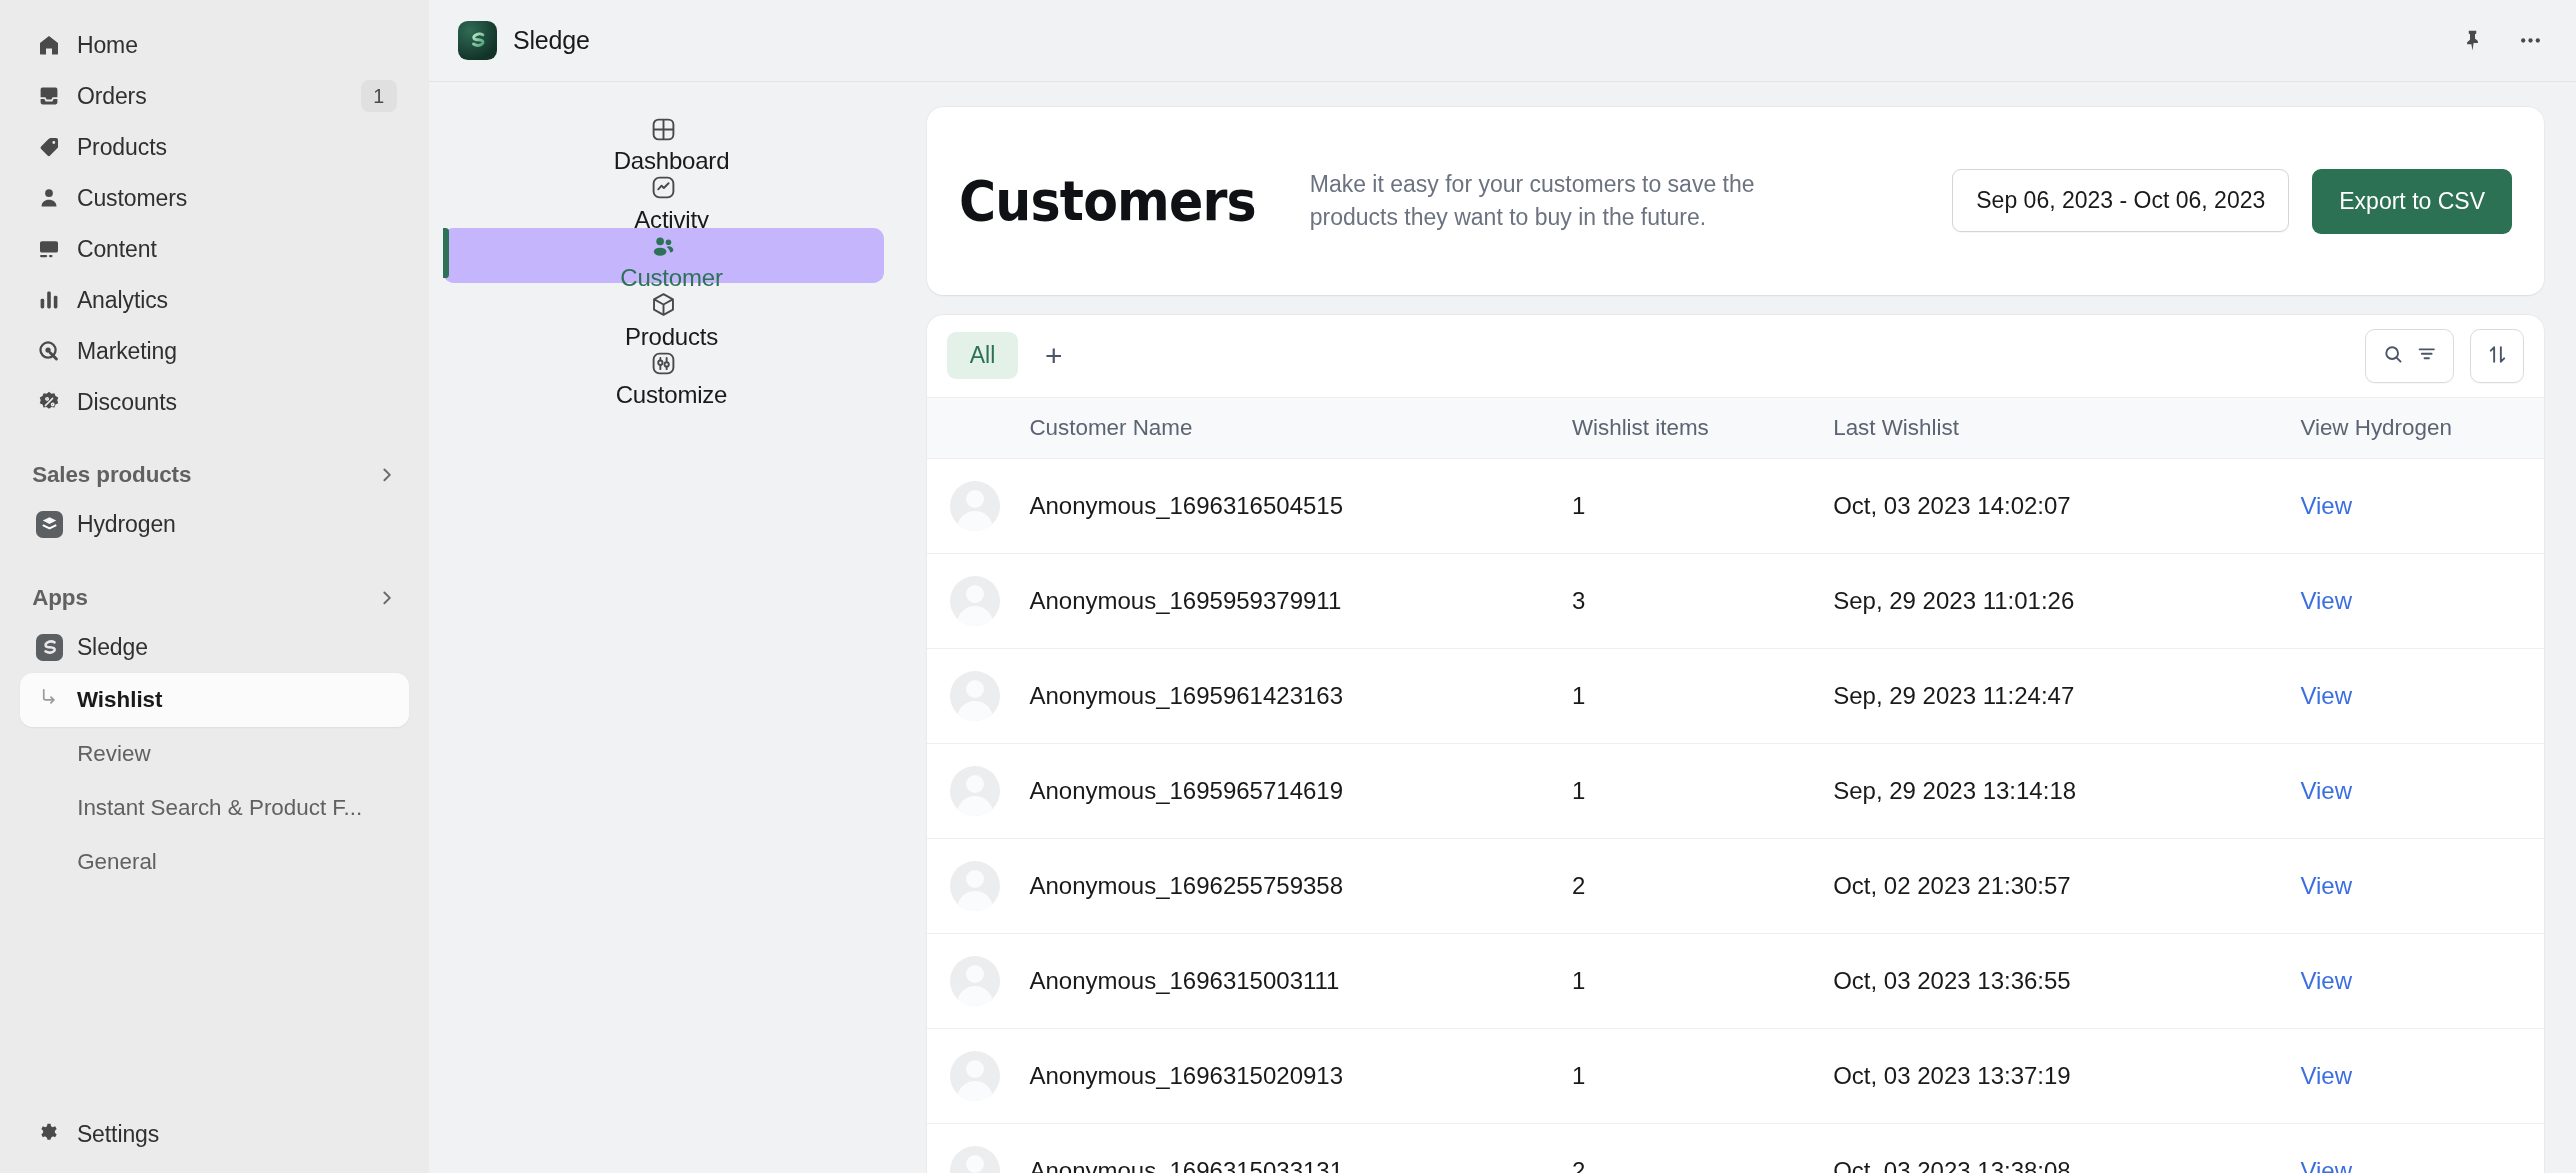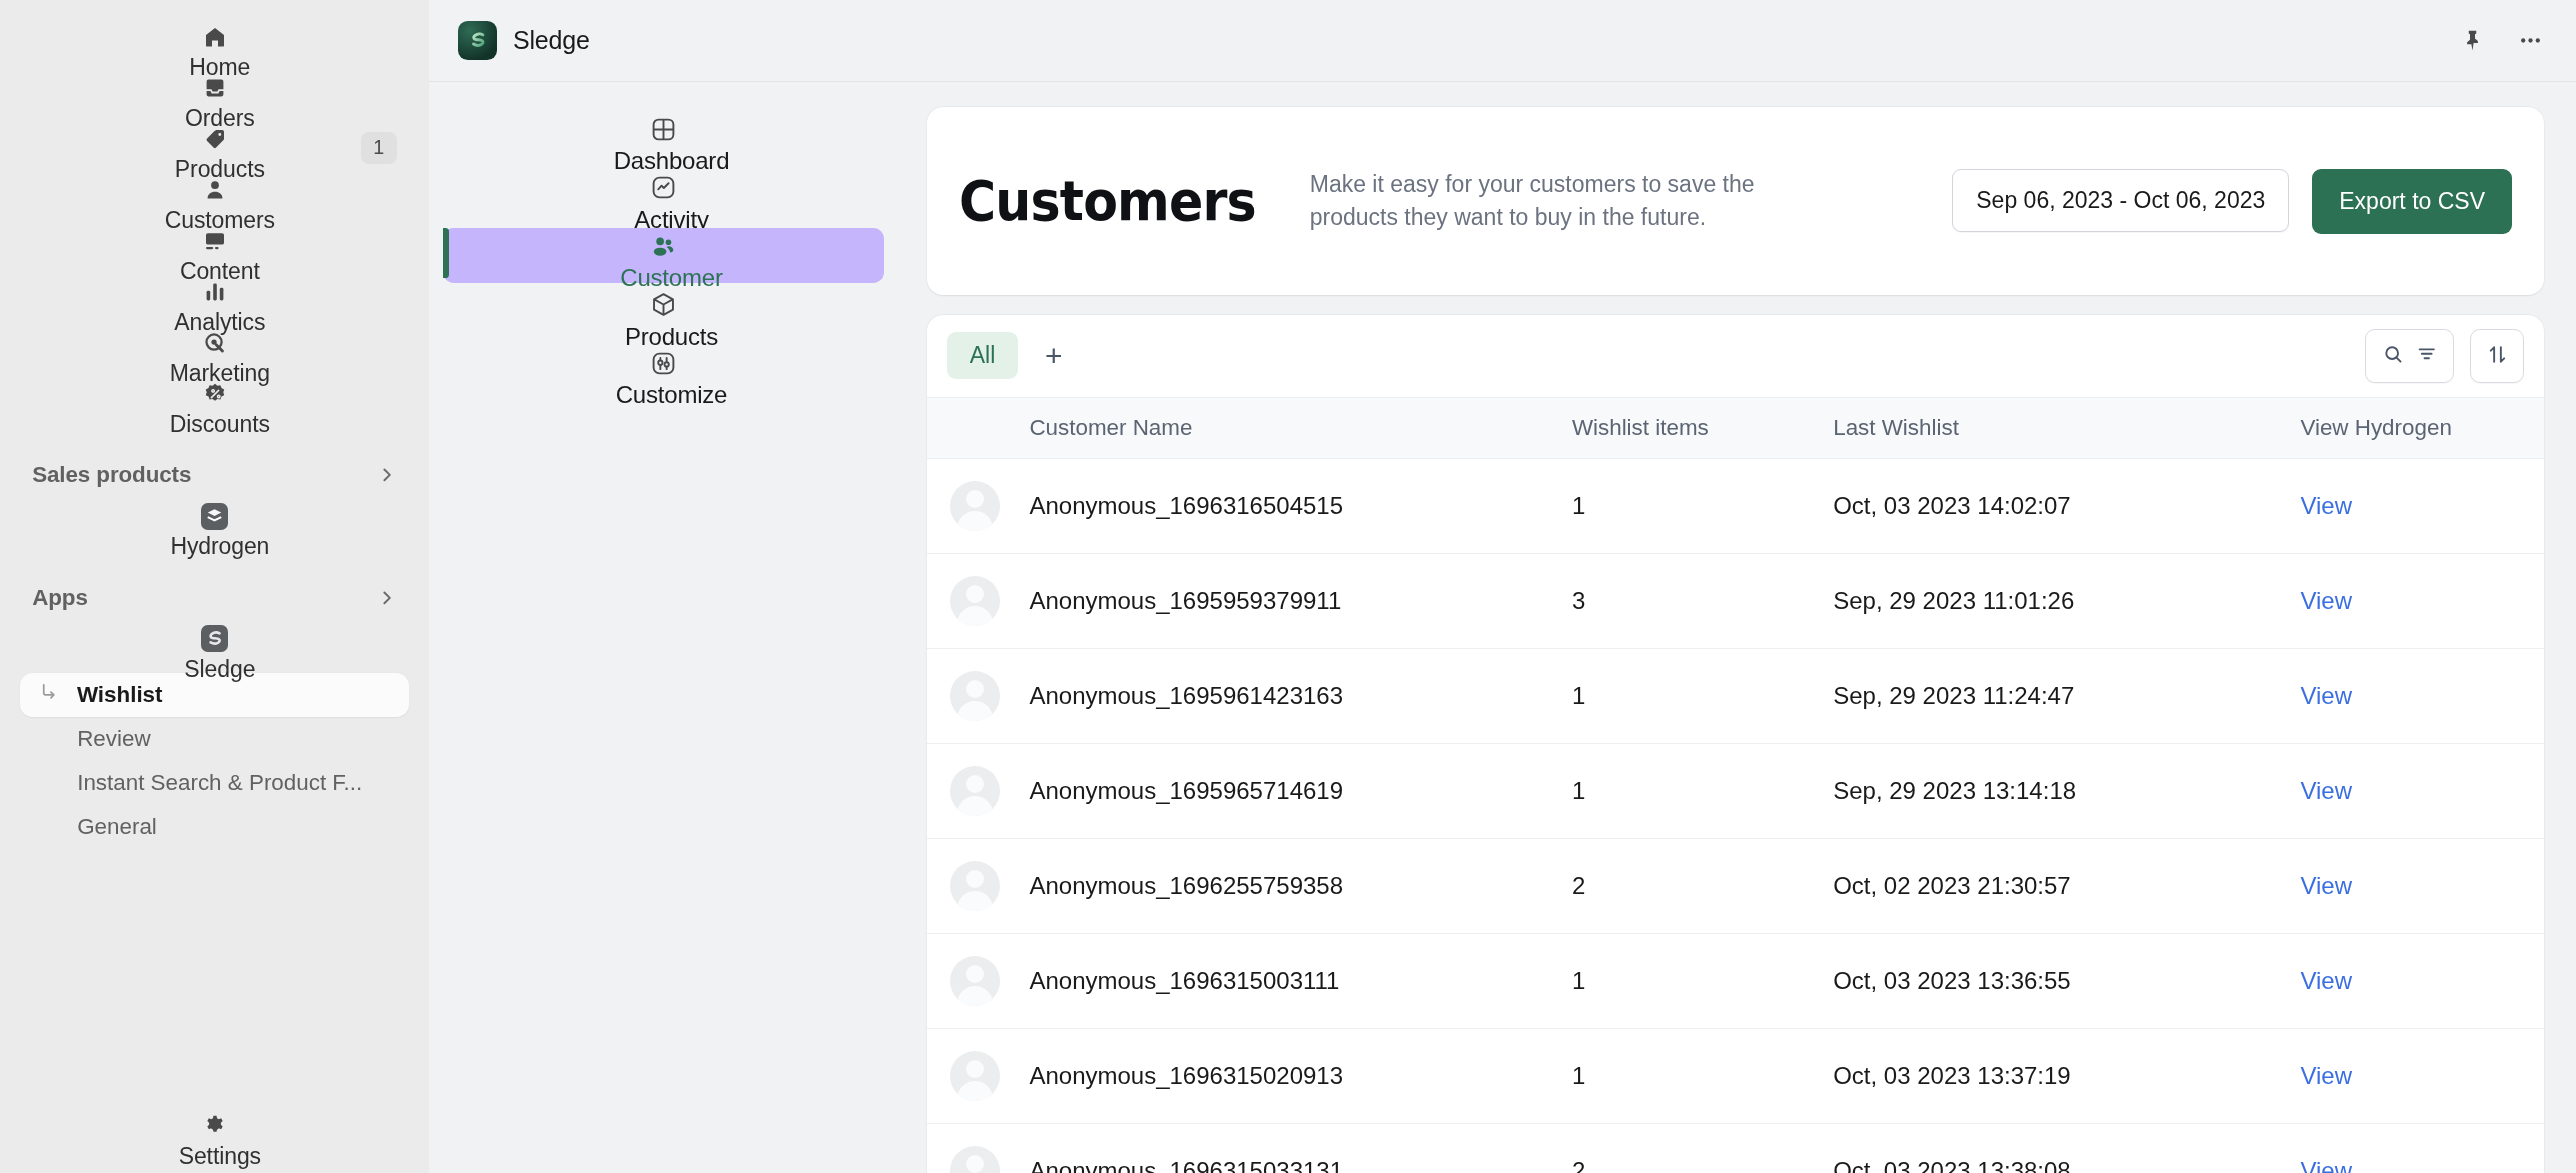--- a/index.html
+++ b/index.html
@@ -22,21 +22,20 @@
     padding-top: 19.7px;
   }
   .nav-item {
     display: flex; align-items: center;
     height: 51px;
     margin: 0 19.7px;
     padding: 0 12.5px;
     border-radius: 12.5px;
     cursor: pointer;
     position: relative;
-    flex-direction: column;
   }
   .nav-item .nic {
     width: 34px; flex: 0 0 34px;
     display: flex; align-items: center; justify-content: center;
     color: #4a4a4a;
   }
   .nav-item .nlabel {
     font-size: 23px; color: #303030; letter-spacing: -0.1px;
     margin-left: 10.7px;
   }
@@ -51,21 +50,21 @@
     margin: 27px 19.7px 3.6px 19.7px;
     padding: 0 12.5px;
     height: 41px;
   }
   .section-head .slabel {
     font-size: 22.4px; color: #616161; font-weight: bold; letter-spacing: -0.1px;
   }
   .section-head .chev { margin-left: auto; color: #6b6b6b; display:flex; }
   .subnav-item {
     display: flex; align-items: center;
-    height: 44px;
+    height: 54px;
     margin: 0 19.7px;
     padding: 0 12.5px 0 12.5px;
     border-radius: 12.5px;
     cursor: pointer;
   }
   .subnav-item.active { background: #fbfbfb; box-shadow: 0 0.9px 1.8px rgba(0,0,0,.06); }
   .subnav-item .arrowbox { width: 34px; flex: 0 0 34px; display:flex; align-items:center; justify-content:center; }
   .subnav-item .nlabel { font-size: 22.4px; color: #616161; margin-left: 10.7px; }
   .subnav-item.active .nlabel { color: #1a1a1a; font-weight: bold; }
   .subnav-item.plain .nlabel { margin-left: 45px; }

